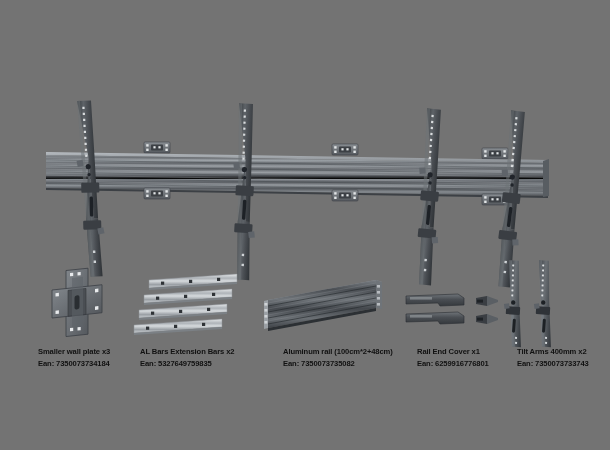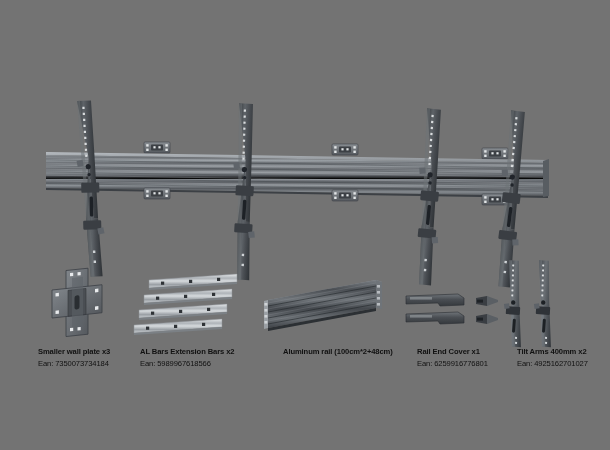--- a/index.html
+++ b/index.html
@@ -55,21 +55,21 @@
     top: 92px;
     font-size: 7.6px;
     font-weight: bold;
     line-height: 11.6px;
     letter-spacing: -0.1px;
     white-space: nowrap;
     color: #111111;
   }
   .part-caption .ean {
     display: block;
-    font-weight: normal;
+    font-weight: bold;
   }
 
   
   #part-wallplate   { left: 30px;  width: 110px; }
   #part-extbars     { left: 133px; width: 120px; }
   #part-alurail     { left: 258px; width: 130px; }
   #part-endcover    { left: 400px; width: 110px; }
   #part-tiltarms    { left: 485px; width: 120px; }
 
   #part-wallplate .part-caption  { left: 8px;  top: 88px; }
@@ -328,21 +328,21 @@
                 <rect x="12" y="7.6" width="3.2" height="3.2"></rect>
                 <rect x="40" y="5.8" width="3.2" height="3.2"></rect>
                 <rect x="68" y="3.8" width="3.2" height="3.2"></rect>
               </g>
             </g>
           </g>
         </svg>
       </div>
       <div class="part-caption">
         <span>AL Bars Extension Bars x2</span>
-        <span class="ean">Ean: 5989967618566</span>
+        <span class="ean">Ean: 5327649759835</span>
       </div>
     </div>
 
     <div class="part" id="part-alurail">
       <div class="part-figure">
         <svg width="130" height="92" viewBox="0 0 130 92">
           <defs>
             <linearGradient id="stackFace" x1="0" y1="0" x2="0" y2="1">
               <stop offset="0" stop-color="#7a7f84"></stop>
               <stop offset="0.2" stop-color="#4a4e53"></stop>
@@ -387,20 +387,21 @@
               <rect x="113" y="19" width="3" height="2.6"></rect>
               <rect x="113" y="25" width="3" height="2.6"></rect>
             </g>
 
             <path d="M 4 50 L 112 30 L 112 33 L 4 53 Z" fill="#2c3034"></path>
           </g>
         </svg>
       </div>
       <div class="part-caption">
         <span>Aluminum rail (100cm*2+48cm)</span>
+        <span class="ean">Ean: 7350073735082</span>
       </div>
     </div>
 
     <div class="part" id="part-endcover">
       <div class="part-figure">
         <svg width="110" height="92" viewBox="0 0 110 92">
           <defs>
             <linearGradient id="coverGrad" x1="0" y1="0" x2="0" y2="1">
               <stop offset="0" stop-color="#70757a"></stop>
               <stop offset="0.45" stop-color="#4a4e53"></stop>
@@ -476,18 +477,18 @@
           <g transform="translate(22,2) rotate(4)">
             <use href="#tiltArmSmall"></use>
           </g>
           <g transform="translate(52,2) rotate(4)">
             <use href="#tiltArmSmall"></use>
           </g>
         </svg>
       </div>
       <div class="part-caption">
         <span>Tilt Arms 400mm x2</span>
-        <span class="ean">Ean: 4925162701027</span>
+        <span class="ean">Ean: 7350073733743</span>
       </div>
     </div>
 
   </div>
 </div>
 
 </body></html>

